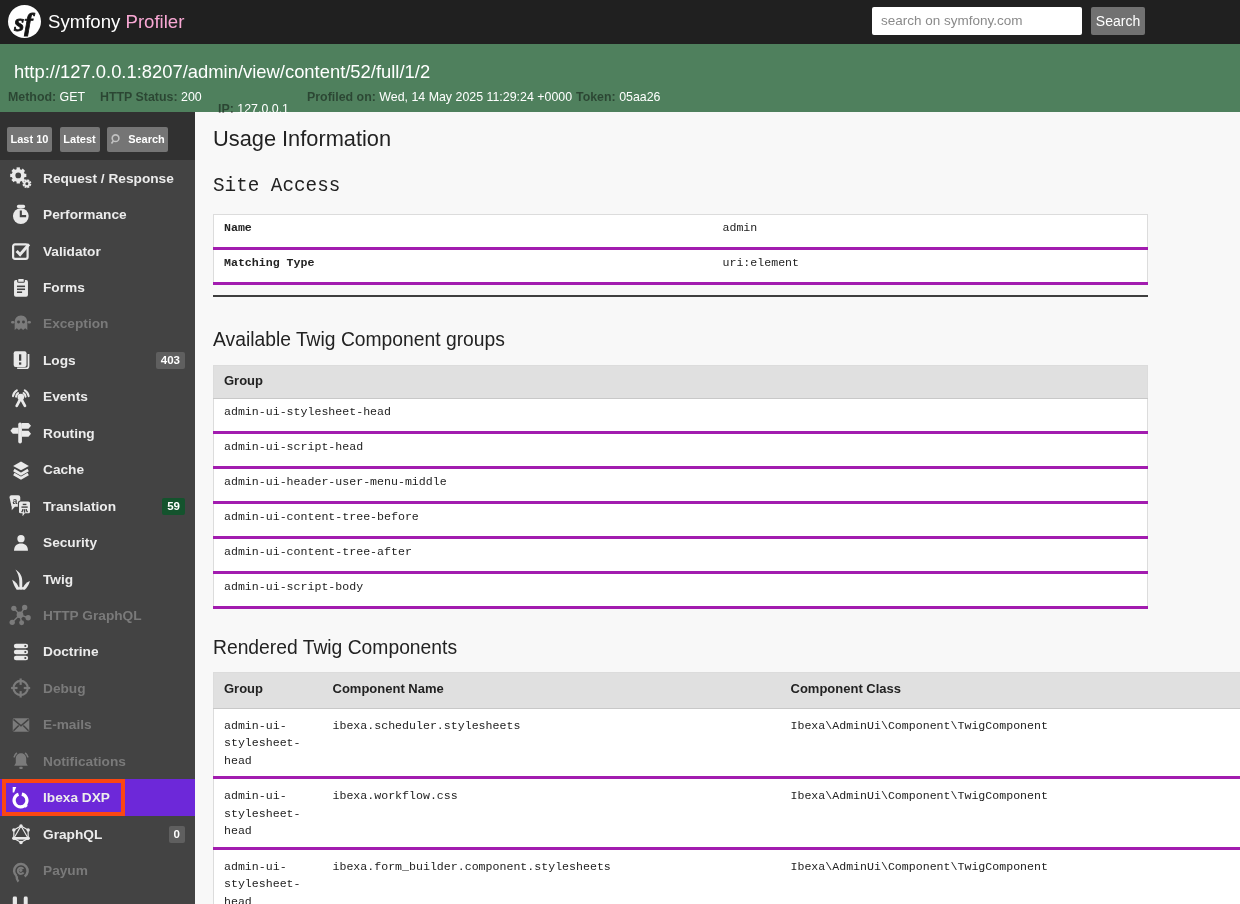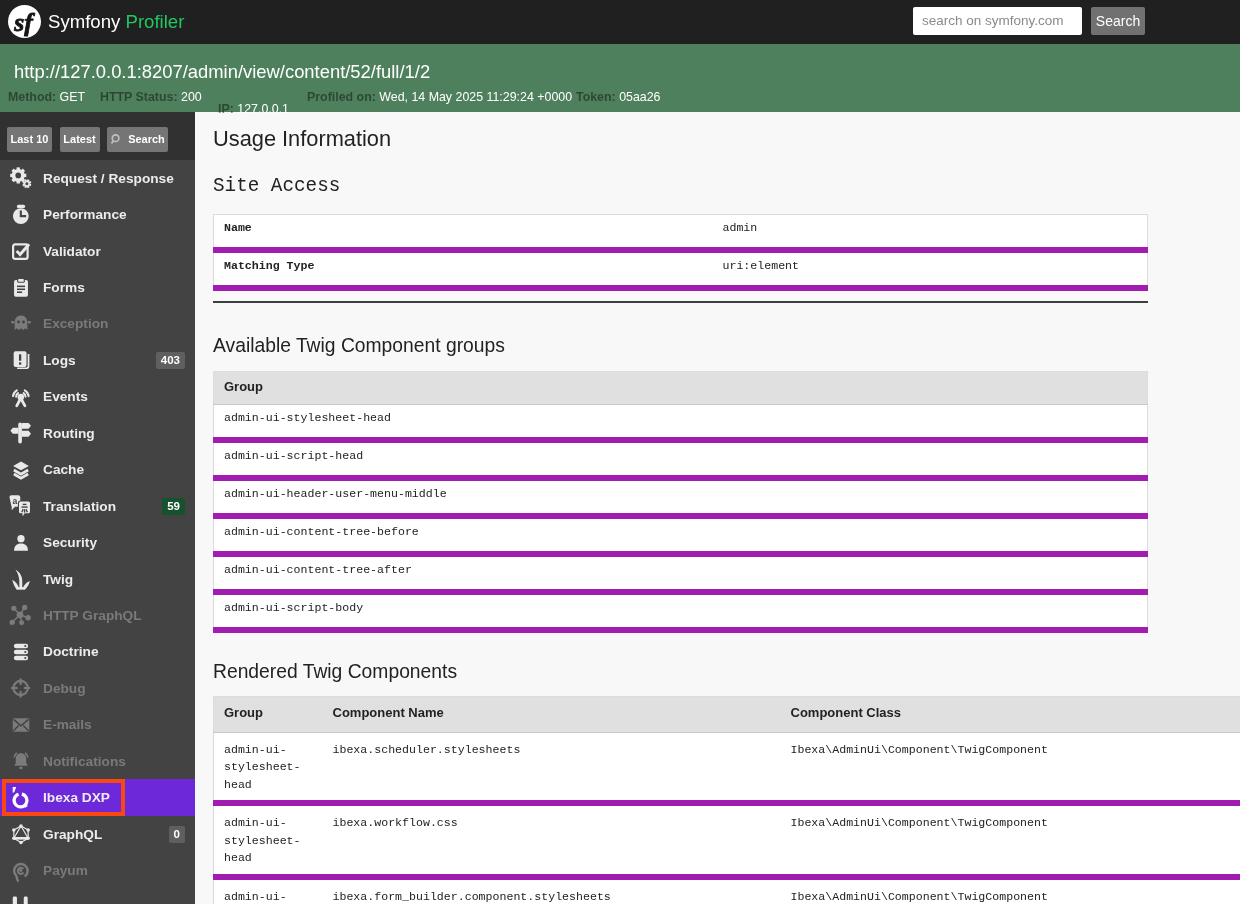--- a/index.html
+++ b/index.html
@@ -4,23 +4,23 @@
 <title>Symfony Profiler</title>
 <style>
 * { margin:0; padding:0; box-sizing:border-box; }
 html,body { width:1240px; height:904px; overflow:hidden; }
 body { font-family:"Liberation Sans", sans-serif; background:#f8f8f8; }
 
 
 #header { height:44px; background:#202020; position:relative; }
 #logo { position:absolute; left:8px; top:5px; width:33px; height:33px; }
 #brand { position:absolute; left:48px; top:0; line-height:44px; font-size:18.6px; color:#fff; }
-#brand span { color:#22c55e; }
+#brand span { color:#f9a8d4; }
 #hsearch { position:absolute; right:0; top:6.5px; }
-#hsearch input { width:169px; height:28px; border:0; border-radius:2px; background:#fff; font-family:"Liberation Sans",sans-serif; font-size:13.5px; color:#8a8a8a; padding:0 0 0 9px; vertical-align:top; }
+#hsearch input { width:210px; height:28px; border:0; border-radius:2px; background:#fff; font-family:"Liberation Sans",sans-serif; font-size:13.5px; color:#8a8a8a; padding:0 0 0 9px; vertical-align:top; }
 #hsearch input::placeholder { color:#8a8a8a; }
 #hsearch .btn { display:inline-block; width:54px; height:28px; margin-left:9px; margin-right:95px; background:#717171; border-radius:2px; color:#fff; font-size:14px; font-weight:500; text-align:center; line-height:28px; vertical-align:top; }
 
 
 #status { height:68px; background:#4f805d; color:#fff; padding:6px 10px 0 10px; }
 #status h1 { font-size:18.4px; font-weight:400; letter-spacing:0; margin:11px 0 7px 4px; }
 #status .meta { font-size:12.4px; position:relative; height:16px; }
 #status .meta b { color:rgba(0,0,0,0.45); font-weight:700; }
 #status .meta span.item { position:absolute; top:0; white-space:nowrap; }
 
@@ -46,21 +46,21 @@
 #menu li.sel { background:#6d28d9; }
 #menu li.sel .outline { position:absolute; left:2px; top:0; width:123px; height:36.45px; border:4px solid #fb4712; }
 
 
 h2 { font-size:21.8px; font-weight:400; color:#222; margin:0 0 0 0; line-height:24px; }
 h3 { font-size:19.3px; font-weight:400; color:#222; line-height:21px; }
 table { border-collapse:collapse; background:#fff; }
 table.w { width:935px; }
 table { border:1px solid #dcdcdc; }
 th { background:#e0e0e0; font-size:13px; font-weight:700; color:#222; text-align:left; padding:5.5px 10px 9.5px 10px; line-height:17px; border-bottom:1px solid #c8c8c8; }
-td { font-family:"Liberation Mono",monospace; font-size:11.6px; color:#222; padding:3.5px 10px 11.5px 10px; border-bottom:6px solid #a21caf; background:#fff; vertical-align:top; line-height:17px; }
+td { font-family:"Liberation Mono",monospace; font-size:11.6px; color:#222; padding:3.5px 10px 11.5px 10px; border-bottom:3px solid #a21caf; background:#fff; vertical-align:top; line-height:17px; }
 table.t3 td { padding:8px 10px 7px 10px; line-height:17.5px; }
 table.t3 th { padding:7.25px 10px 10.25px 10px; }
 td.b { font-weight:700; }
 hr.dark { border:0; border-top:2px solid #3e3e3e; margin:10px 0 0 0; width:935px; }
 </style>
 </head>
 <body>
 
 <div id="header">
   <svg id="logo" viewBox="0 0 32 32">

